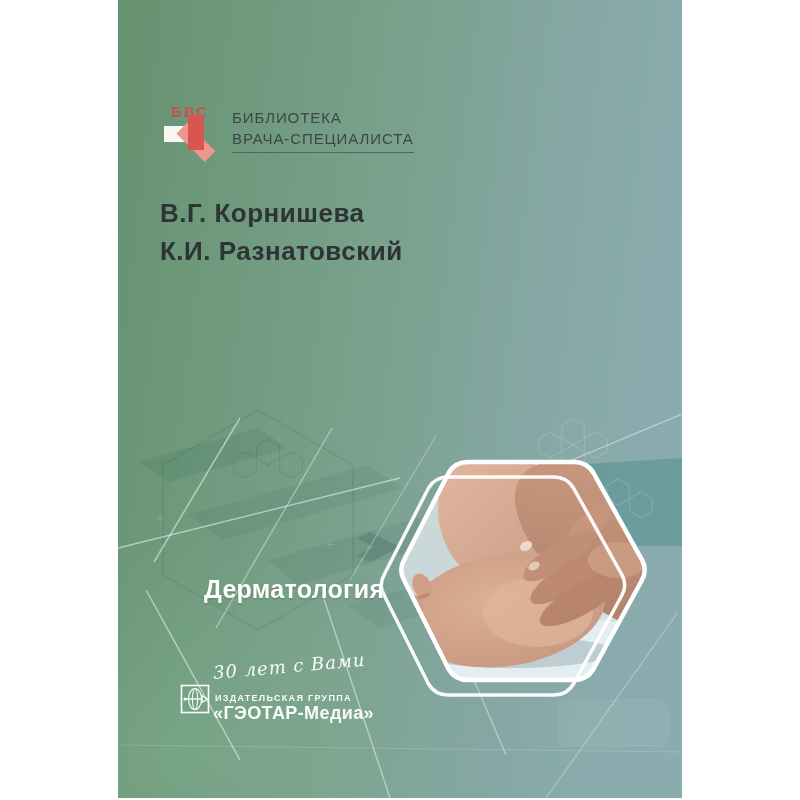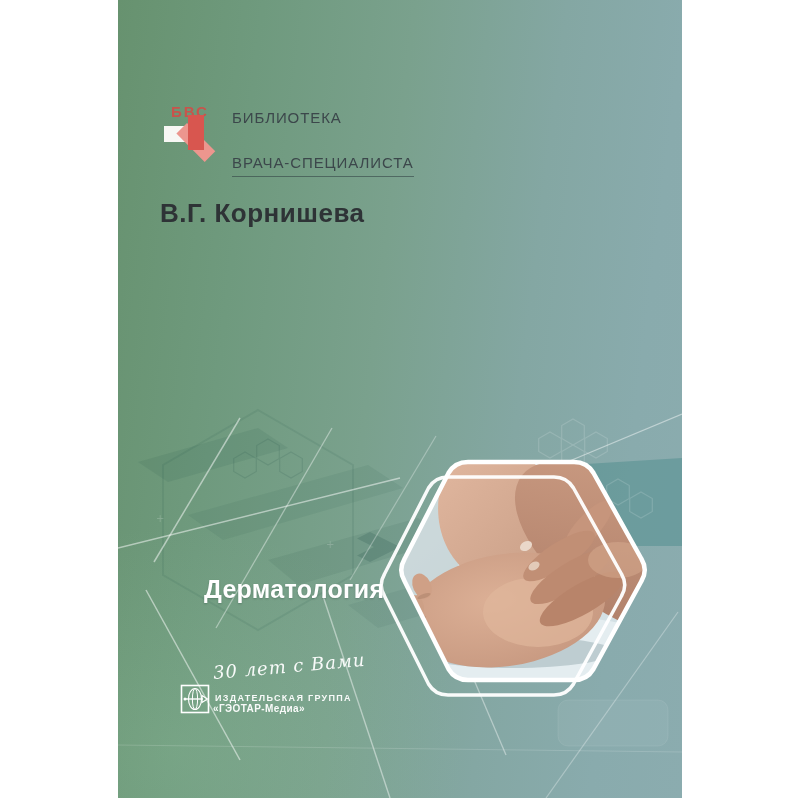--- a/index.html
+++ b/index.html
@@ -15,38 +15,38 @@
   .art{position:absolute;left:0;top:0;width:564px;height:798px;display:block;}
 
   
   .brand{position:absolute;left:46px;top:102px;display:flex;align-items:flex-start;}
   .brand-mark{position:relative;width:60px;height:58px;flex:0 0 auto;}
   .brand-mark .bvs{position:absolute;left:7px;top:1px;font-size:15px;font-weight:bold;color:#cf4f49;letter-spacing:2px;opacity:.92;}
   .brand-mark .bar-white{position:absolute;left:0;top:24px;width:24px;height:16px;background:#f7f7f4;}
   .brand-mark .ribbon{position:absolute;left:23px;top:21px;width:40px;height:15px;background:#ec968e;transform:rotate(45deg);transform-origin:left top;}
   .brand-mark .bar-red{position:absolute;left:24px;top:13px;width:16px;height:35px;background:#d8564f;}
   .brand-text{margin-left:8px;padding-top:5px;color:#3c474b;font-size:15px;font-weight:500;letter-spacing:.9px;line-height:21px;white-space:nowrap;}
-  .brand-text .u{border-bottom:1px solid rgba(45,60,64,.55);padding-bottom:3px;margin-top:24px;}
+  .brand-text .u{border-bottom:1px solid rgba(45,60,64,.55);padding-bottom:3px;}
 
   
   .authors{position:absolute;left:42px;top:194px;color:#2e3336;font-size:26px;font-weight:700;letter-spacing:.5px;line-height:38px;white-space:nowrap;}
 
   
   .title{position:absolute;left:40px;top:300px;margin:0;color:#F0A440;font-size:54px;font-weight:bold;line-height:70px;text-shadow:0 2px 3px rgba(25,50,45,.30);}
   .title span{display:block;transform:scaleX(.92);transform-origin:left center;white-space:nowrap;letter-spacing:-.5px;}
 
   
   .series-label{position:absolute;left:86px;top:575px;color:#ffffff;font-size:25px;font-weight:bold;letter-spacing:.3px;text-shadow:0 1px 2px rgba(20,45,40,.25);}
 
   
   .publisher{position:absolute;left:60px;top:660px;width:300px;height:70px;color:rgba(255,255,255,.95);}
   .pub-icon{position:absolute;left:2px;top:24px;width:30px;height:30px;}
   .pub-script{position:absolute;left:36px;top:2px;font-family:"DejaVu Serif",serif;font-style:italic;font-size:18px;transform:rotate(-5deg);transform-origin:left bottom;white-space:nowrap;letter-spacing:1px;}
   .pub-group{position:absolute;left:37px;top:33px;font-size:9px;font-weight:bold;letter-spacing:1.3px;white-space:nowrap;}
-  .pub-name{position:absolute;left:35px;top:43px;font-size:10px;font-weight:bold;letter-spacing:.4px;white-space:nowrap;}
+  .pub-name{position:absolute;left:35px;top:43px;font-size:18px;font-weight:bold;letter-spacing:.4px;white-space:nowrap;}
 </style>
 </head>
 <body>
 
 <div class="page">
   <div class="cover">
 
     <svg class="art" viewBox="0 0 564 798" aria-hidden="true">
       <defs>
         <linearGradient id="towel" x1="0" y1="0" x2="1" y2="1">
@@ -155,20 +155,21 @@
         <span class="bar-red"></span>
       </div>
       <div class="brand-text">
         <div>БИБЛИОТЕКА</div>
         <div class="u">ВРАЧА-СПЕЦИАЛИСТА</div>
       </div>
     </div>
 
     <div class="authors">
       <div>В.Г. Корнишева</div>
+      <div>К.И. Разнатовский</div>
     </div>
 
 
     <div class="series-label">Дерматология</div>
 
     <div class="publisher">
       <svg class="pub-icon" viewBox="0 0 30 30" aria-hidden="true">
         <rect x="1.5" y="1.5" width="27" height="27" fill="none" stroke="#ffffff" stroke-width="1.6"></rect>
         <ellipse cx="15" cy="15" rx="6.5" ry="10.5" fill="none" stroke="#ffffff" stroke-width="1.1"></ellipse>
         <ellipse cx="15" cy="15" rx="2.6" ry="10.5" fill="none" stroke="#ffffff" stroke-width="1"></ellipse>

